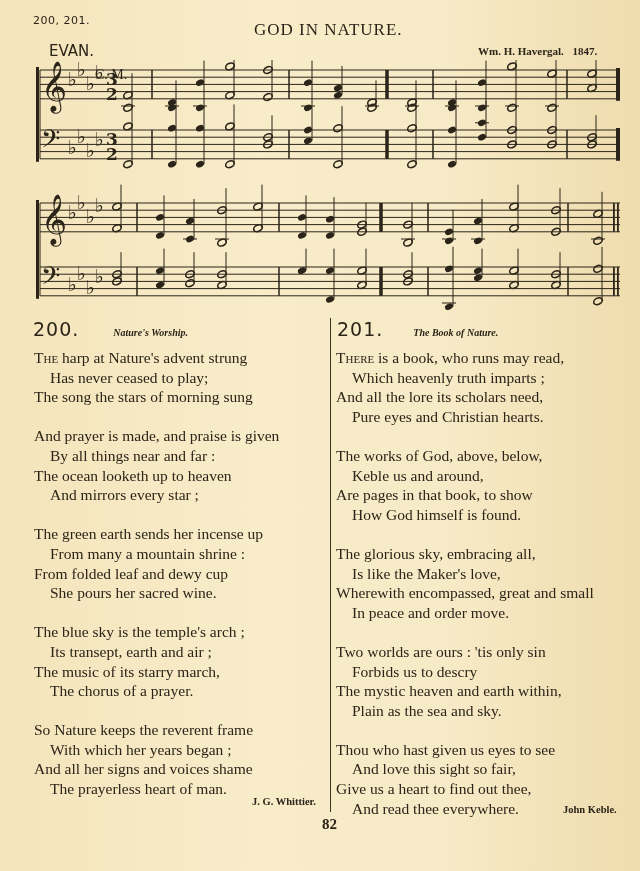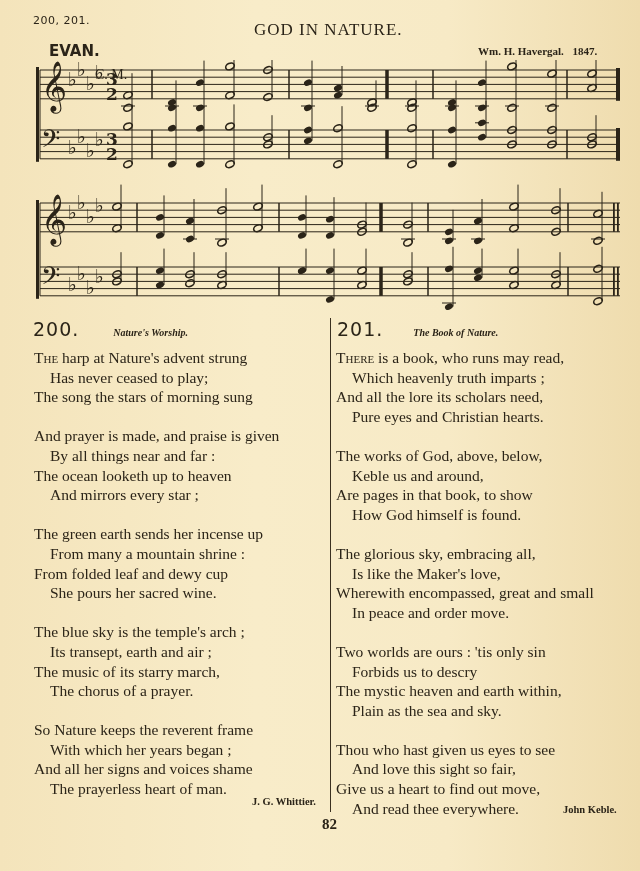--- a/index.html
+++ b/index.html
@@ -7,21 +7,21 @@
     width: 640px; height: 871px; overflow: hidden;
     background: #f6e9c4;
     background-image: linear-gradient(90deg, #f4e4bb 0%, #f8ecc9 40%, #f7eac6 70%, #efdcae 100%);
     color: #2b2418;
     font-family: "Liberation Serif", "DejaVu Serif", serif;
     position: relative;
   }
   .abs { position: absolute; }
   .hymn-nums { left: 33px; top: 14px; font-family: "DejaVu Sans", sans-serif; font-size: 11px; letter-spacing: 0.5px; color: #2b2418; }
   .section-title { left: 254px; top: 20px; font-size: 17px; letter-spacing: 1px; }
-  .tune-name { left: 49px; top: 42px; font-family: "DejaVu Sans", sans-serif; font-weight: bold; font-size: 15px; }
+  .tune-name { left: 49px; top: 42px; font-family: "DejaVu Sans", sans-serif; font-weight: normal; font-size: 15px; }
   .meter { left: 95px; top: 43px; font-size: 14px; margin-top: 24px; }
   .composer { left: 478px; top: 45px; font-size: 11px; font-weight: bold; }
   .music { left: 0; top: 60px; }
   .divider { left: 330px; top: 318px; width: 1px; height: 494px; background: #3a3020; }
   .hymn-head { font-family: "DejaVu Sans", sans-serif; font-size: 19px; letter-spacing: 1px; }
   .hymn-sub { font-style: italic; font-weight: bold; font-size: 10px; }
   .col { font-size: 15.5px; line-height: 19.6px; }
   .col .line { white-space: nowrap; }
   .col .indent { padding-left: 16px; }
   .col .gap { height: 19.6px; }
@@ -351,18 +351,18 @@
     <div class="line">Wherewith encompassed, great and small</div>
     <div class="line indent">In peace and order move.</div>
     <div class="gap"></div>
     <div class="line">Two worlds are ours : 'tis only sin</div>
     <div class="line indent">Forbids us to descry</div>
     <div class="line">The mystic heaven and earth within,</div>
     <div class="line indent">Plain as the sea and sky.</div>
     <div class="gap"></div>
     <div class="line">Thou who hast given us eyes to see</div>
     <div class="line indent">And love this sight so fair,</div>
-    <div class="line">Give us a heart to find out move,</div>
+    <div class="line">Give us a heart to find out thee,</div>
     <div class="line indent">And read thee everywhere.</div>
   </div>
 <div class="abs attr" style="left:563px; top:804px;">John Keble.</div>
 
 <div class="abs page-num">82</div>
 
 </body></html>

